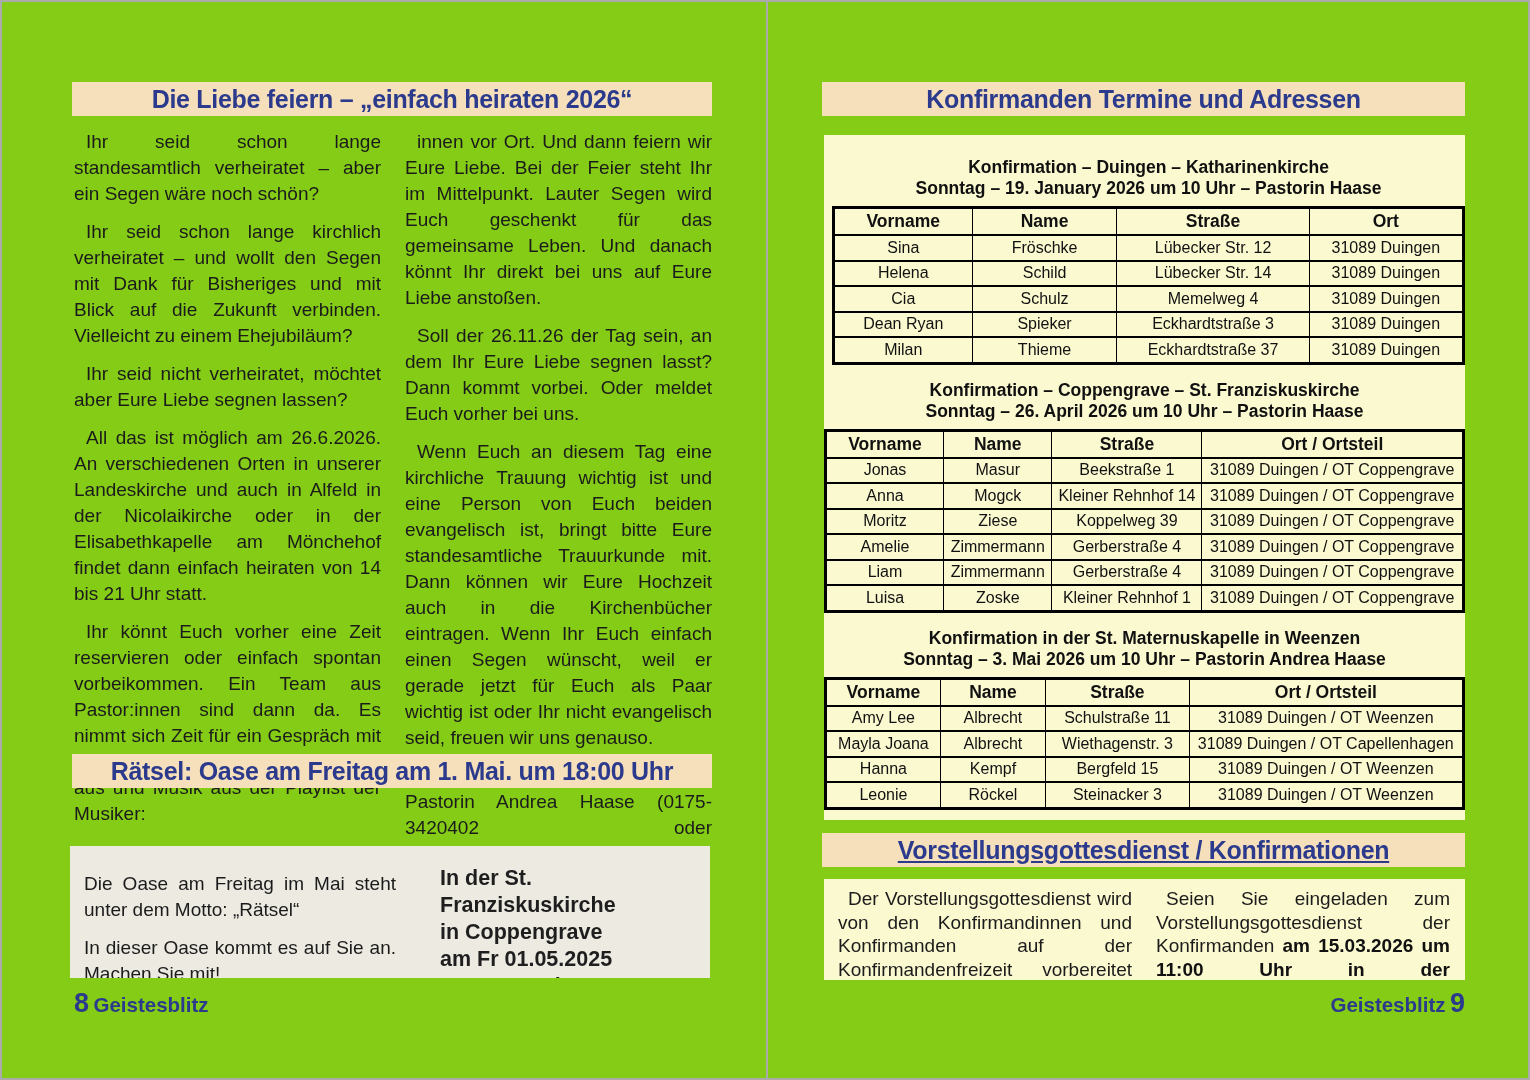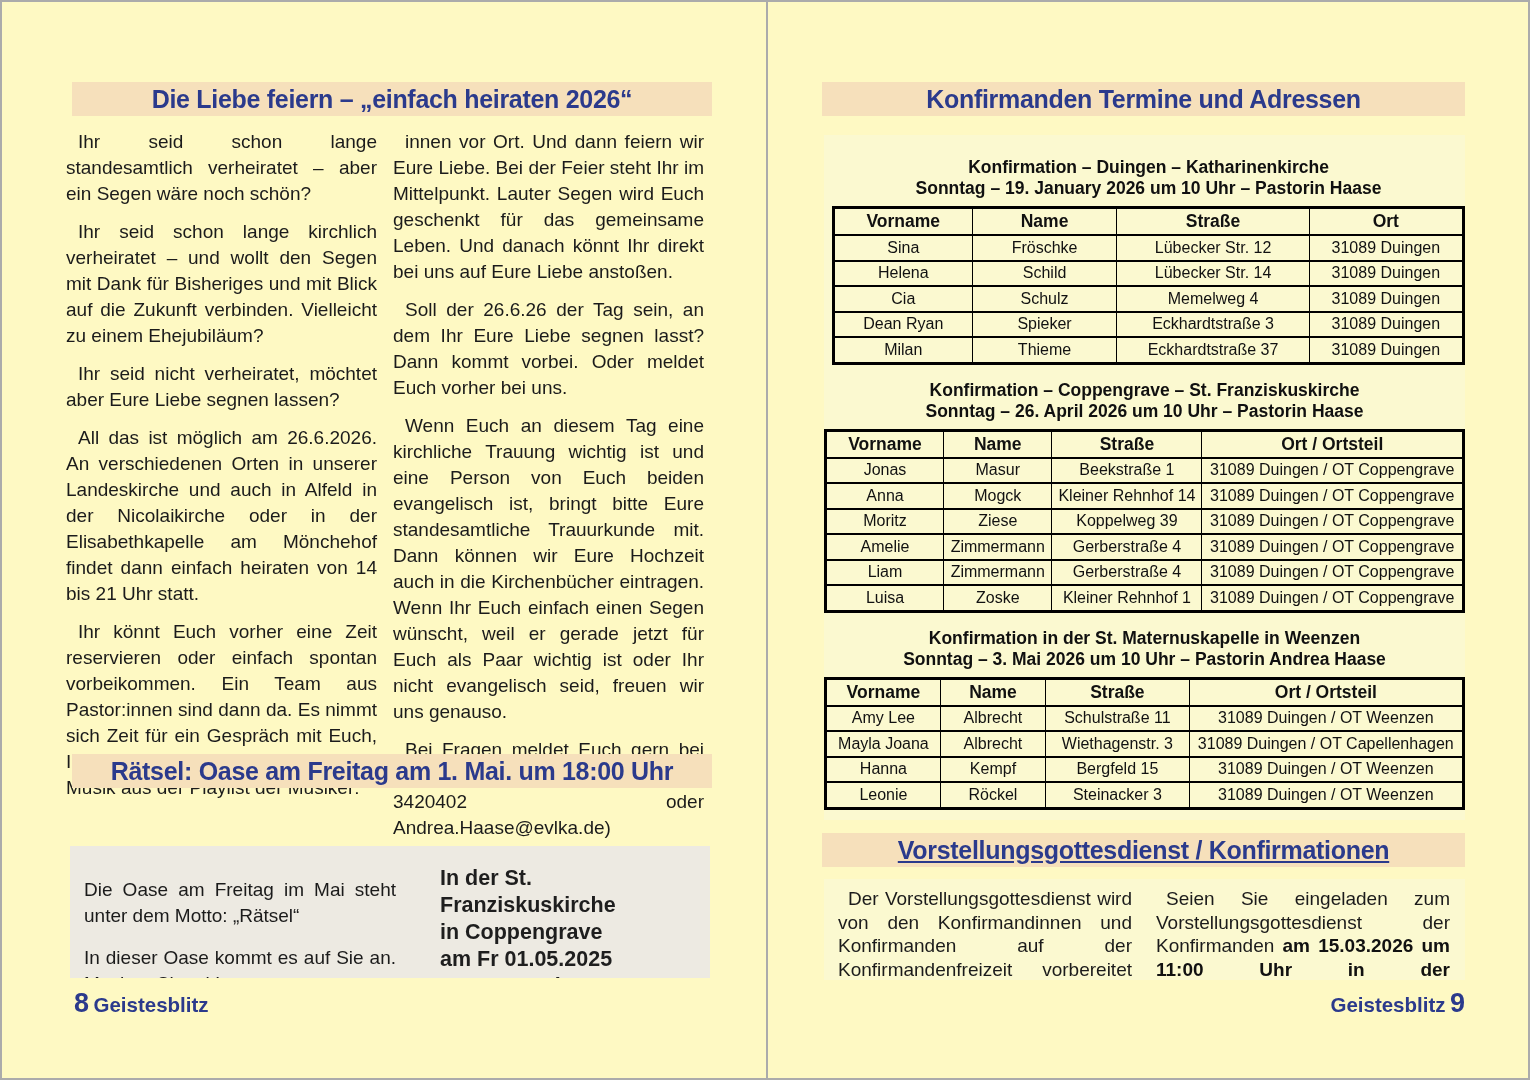--- a/index.html
+++ b/index.html
@@ -1,45 +1,45 @@
 <!DOCTYPE html>
 <html lang="de"><head>
 <meta charset="utf-8">
 <style>
   html,body{margin:0;padding:0;background:#fff;}
   .canvas{
-    position:relative;width:1530px;height:1080px;background:#fef9c3;
+    position:relative;width:1530px;height:1080px;background:#84cc16;
     font-family:"Liberation Sans",sans-serif;
     border:2px solid #ababab;box-sizing:border-box;overflow:hidden;
   }
   .divider{position:absolute;left:764px;top:0;width:2px;height:1080px;background:#ababab;}
 
   
   .bar{
     position:absolute;height:34px;background:var(--tan,#f6e0bb);
     color:var(--blue,#2b3a8c);font-weight:bold;font-size:25px;letter-spacing:-0.3px;
     display:flex;align-items:center;justify-content:center;white-space:nowrap;
   }
   #bar-love{left:70px;top:80px;width:640px;}
   #bar-raetsel{left:70px;top:752px;width:640px;}
   #bar-konf{left:820px;top:80px;width:643px;}
   #bar-vorst{left:820px;top:831px;width:643px;text-decoration:underline;}
 
   
-  #body-love{position:absolute;left:64px;top:127px;width:638px;display:flex;gap:16px;}
+  #body-love{position:absolute;left:72px;top:127px;width:638px;display:flex;gap:24px;}
   .bodycol{width:311px;font-size:19px;line-height:26px;text-align:justify;color:#1b1b1b;hyphens:auto;}
   .bodycol p{margin:0 0 12px;text-indent:12px;}
 
   #oase-box{
     position:absolute;left:68px;top:844px;width:640px;height:132px;
     background:var(--gray,#edeae2);box-sizing:border-box;
     padding:15px 14px 0;display:flex;gap:20px;overflow:hidden;
   }
   #oase-left{width:312px;font-size:19px;line-height:26px;text-align:justify;color:#1b1b1b;}
-  #oase-left p{margin:16px 0 12px;}
+  #oase-left p{margin:10px 0 12px;}
   #oase-right{flex:1;font-weight:bold;font-size:21.5px;line-height:27px;text-align:left;color:#1e1e1e;padding-top:4px;margin-left:24px;}
 
   
   #ybox-tables{
     position:absolute;left:822px;top:133px;width:641px;height:685px;
     background:var(--yellow,#fbf9d0);box-sizing:border-box;overflow:hidden;
   }
   .section{margin:15px 0 0;}
   .section.first{margin-top:22px;padding-left:8px;}
   .tbl-title{text-align:center;font-weight:bold;font-size:17.5px;line-height:21px;color:#101010;margin-bottom:7px;}
@@ -80,21 +80,21 @@
   <div id="body-love">
     <div class="bodycol" id="lcol1">
         <p>Ihr seid schon lange standesamtlich verheiratet – aber ein Segen wäre noch schön?</p>
         <p>Ihr seid schon lange kirchlich verheiratet – und wollt den Segen mit Dank für Bisheriges und mit Blick auf die Zukunft verbinden. Vielleicht zu einem Ehejubiläum?</p>
         <p>Ihr seid nicht verheiratet, möchtet aber Eure Liebe segnen lassen?</p>
         <p>All das ist möglich am 26.6.2026. An verschiedenen Orten in unserer Landeskirche und auch in Alfeld in der Nicolaikirche oder in der Elisabethkapelle am Mönchehof findet dann einfach heiraten von 14 bis 21 Uhr statt.</p>
         <p>Ihr könnt Euch vorher eine Zeit reservieren oder einfach spontan vorbeikommen. Ein Team aus Pastor:innen sind dann da. Es nimmt sich Zeit für ein Gespräch mit Euch, Ihr sucht Euch ein Bibelwort aus und Musik aus der Playlist der Musiker:</p>
       </div>
     <div class="bodycol" id="lcol2">
         <p>innen vor Ort. Und dann feiern wir Eure Liebe. Bei der Feier steht Ihr im Mittelpunkt. Lauter Segen wird Euch geschenkt für das gemeinsame Leben. Und danach könnt Ihr direkt bei uns auf Eure Liebe anstoßen.</p>
-        <p>Soll der 26.6.26 der Tag sein, an dem Ihr Eure Liebe segnen lasst? Dann kommt vorbei. Oder meldet Euch vorher bei uns.</p>
+        <p>Soll der 26.11.26 der Tag sein, an dem Ihr Eure Liebe segnen lasst? Dann kommt vorbei. Oder meldet Euch vorher bei uns.</p>
         <p>Wenn Euch an diesem Tag eine kirchliche Trauung wichtig ist und eine Person von Euch beiden evangelisch ist, bringt bitte Eure standesamtliche Trauurkunde mit. Dann können wir Eure Hochzeit auch in die Kirchenbücher eintragen. Wenn Ihr Euch einfach einen Segen wünscht, weil er gerade jetzt für Euch als Paar wichtig ist oder Ihr nicht evangelisch seid, freuen wir uns genauso.</p>
         <p>Bei Fragen meldet Euch gern bei Pastorin Andrea Haase (0175-3420402 oder Andrea.Haase@evlka.de)</p>
       </div>
   </div>
 
   <div class="bar" id="bar-raetsel">Rätsel: Oase am Freitag am 1. Mai. um 18:00 Uhr</div>
 
   <div id="oase-box">
     <div id="oase-left">
         <p>Die Oase am Freitag im Mai steht unter dem Motto: „Rätsel“</p>

